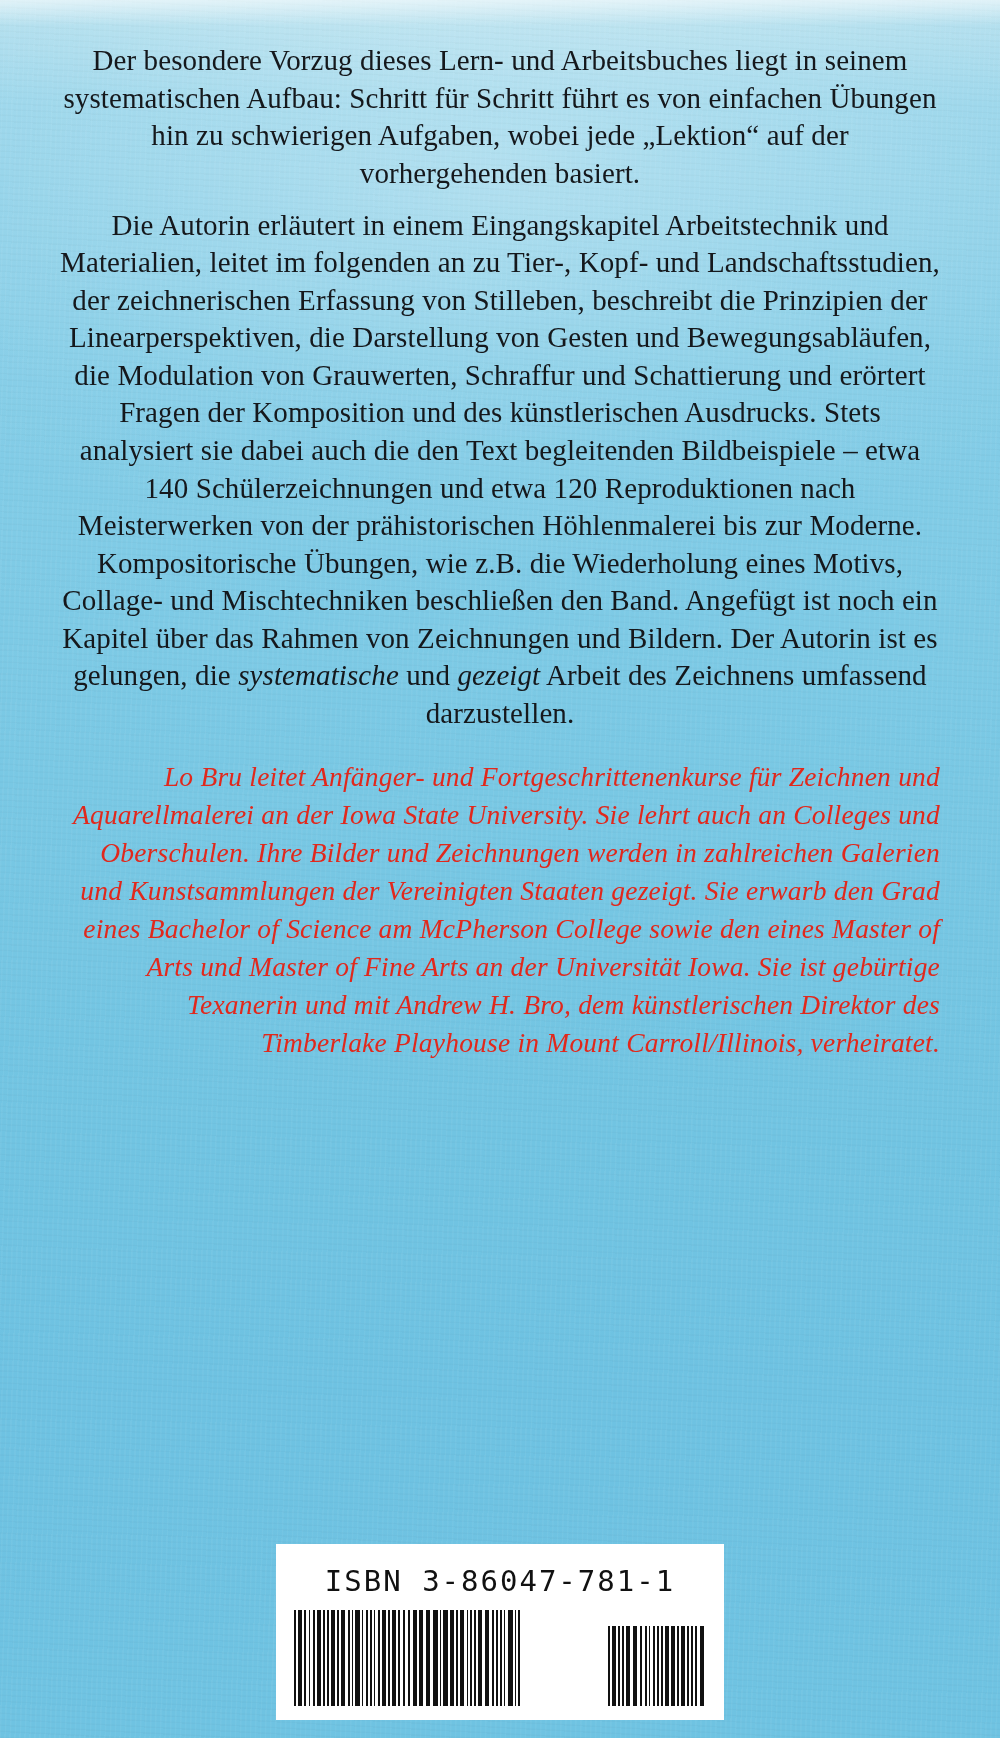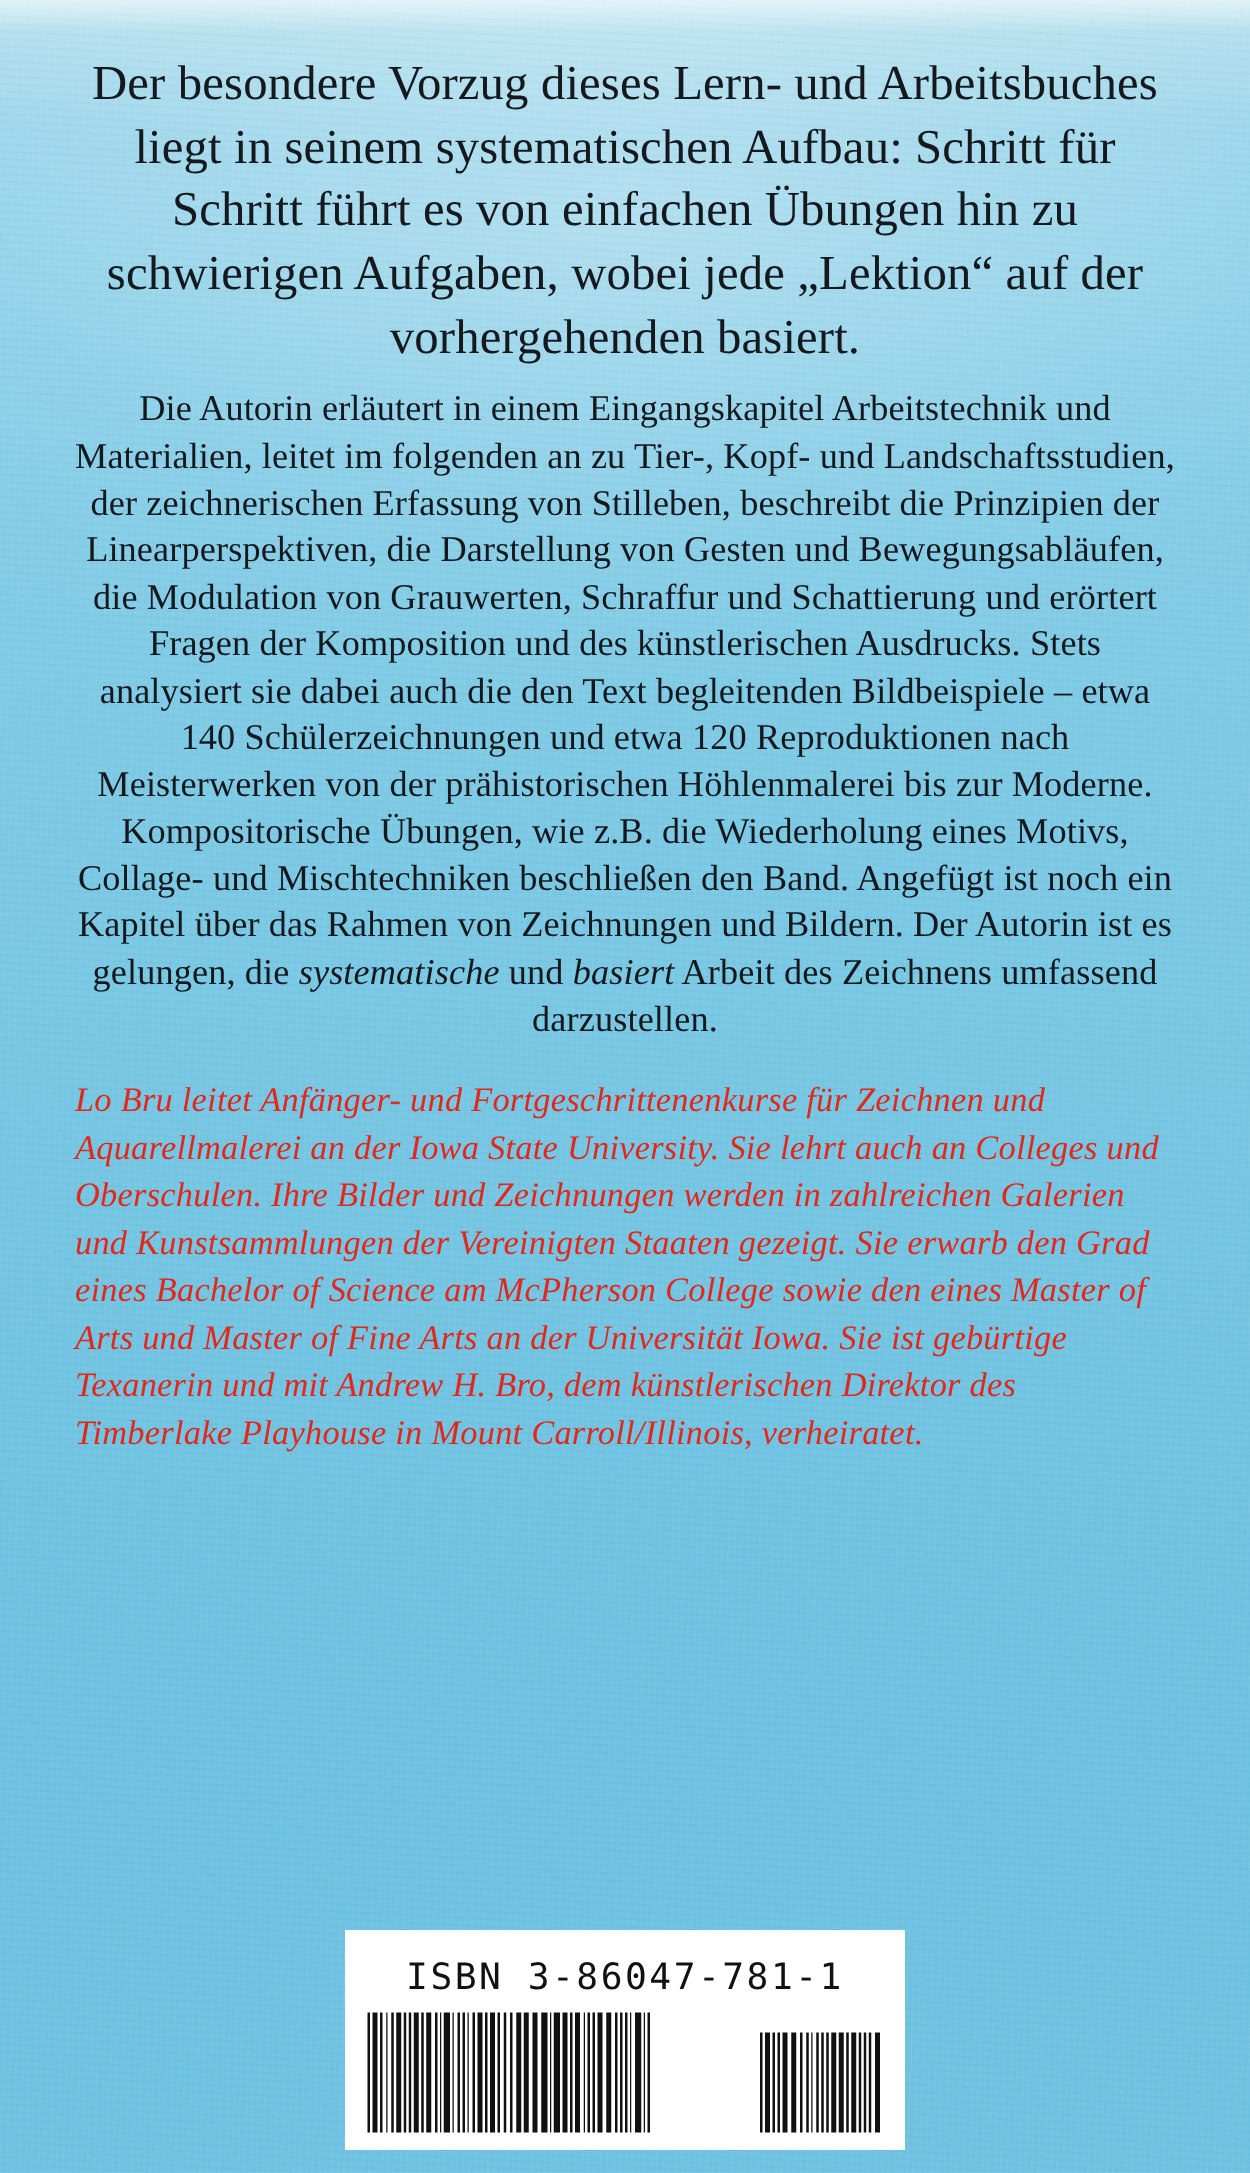--- a/index.html
+++ b/index.html
@@ -41,41 +41,41 @@
     pointer-events: none;
   }
 
   .blurb {
     position: relative;
     padding-top: 42px;
     text-align: center;
     color: #15181c;
   }
   .para {
-    font-size: 39px;
+    font-size: 29px;
     line-height: 1.30;
     letter-spacing: 0.1px;
     margin: 0;
     text-align: center;
   }
   .para + .para {
     margin-top: 14px;
   }
   .para.wide {
     font-size: 29px;
     line-height: 1.295;
   }
   .para em {
     font-style: italic;
   }
 
   .author-note {
     position: relative;
     margin-top: 26px;
-    text-align: left;
+    text-align: right;
     color: #e1281c;
     font-style: italic;
     font-size: 27.5px;
     line-height: 1.38;
     letter-spacing: 0.2px;
   }
 
   .barcode-wrap {
     position: absolute;
     left: 50%;
@@ -124,21 +124,21 @@
   }
 </style>
 </head>
 <body>
 
 <div class="page">
 
   <div class="blurb">
     <p class="para">Der besondere Vorzug dieses Lern- und Arbeitsbuches liegt in seinem systematischen Aufbau: Schritt für Schritt führt es von einfachen Übungen hin zu schwierigen Aufgaben, wobei jede „Lektion“ auf der vorhergehenden basiert.</p>
     <p class="para wide"><span>Die Autorin erläutert in einem Eingangskapitel Arbeitstechnik und Materialien, leitet im folgenden an zu Tier-, Kopf- und Landschaftsstudien, der zeichnerischen Erfassung von Stilleben, beschreibt die Prinzipien der Linearperspektiven, die Darstellung von Gesten und Bewegungsabläufen, die Modulation von Grauwerten, Schraffur und Schattierung und erörtert Fragen der Komposition und des künstlerischen Ausdrucks. Stets analysiert sie dabei auch die den Text begleitenden Bildbeispiele – etwa 140 Schülerzeichnungen und etwa 120 Reproduktionen nach Meisterwerken von der prähistorischen Höhlenmalerei bis zur Moderne. Kompositorische Übungen, wie z.B. die Wiederholung eines Motivs, Collage- und Mischtechniken beschließen den Band. Angefügt ist noch ein Kapitel über das Rahmen von Zeichnungen und Bildern.</span>
-      <span><span>Der Autorin ist es gelungen, die </span><em>systematische</em><span> und </span><em>basiert</em><span> Arbeit des Zeichnens umfassend darzustellen.</span></span>
+      <span><span>Der Autorin ist es gelungen, die </span><em>systematische</em><span> und </span><em>gezeigt</em><span> Arbeit des Zeichnens umfassend darzustellen.</span></span>
     </p>
   </div>
 
   <div class="author-note">Lo Bru leitet Anfänger- und Fortgeschrittenenkurse für Zeichnen und Aquarellmalerei an der Iowa State University. Sie lehrt auch an Colleges und Oberschulen. Ihre Bilder und Zeichnungen werden in zahlreichen Galerien und Kunstsammlungen der Vereinigten Staaten gezeigt. Sie erwarb den Grad eines Bachelor of Science am McPherson College sowie den eines Master of Arts und Master of Fine Arts an der Universität Iowa. Sie ist gebürtige Texanerin und mit Andrew H. Bro, dem künstlerischen Direktor des Timberlake Playhouse in Mount Carroll/Illinois, verheiratet.</div>
 
   <div class="barcode-wrap">
     <div class="isbn-text">ISBN 3-86047-781-1</div>
     <div class="bars">
       <div class="bargroup main" id="bars-main">
           <div class="bar" style="width: 2px; height: 96px; margin-right: 2px;"></div>

